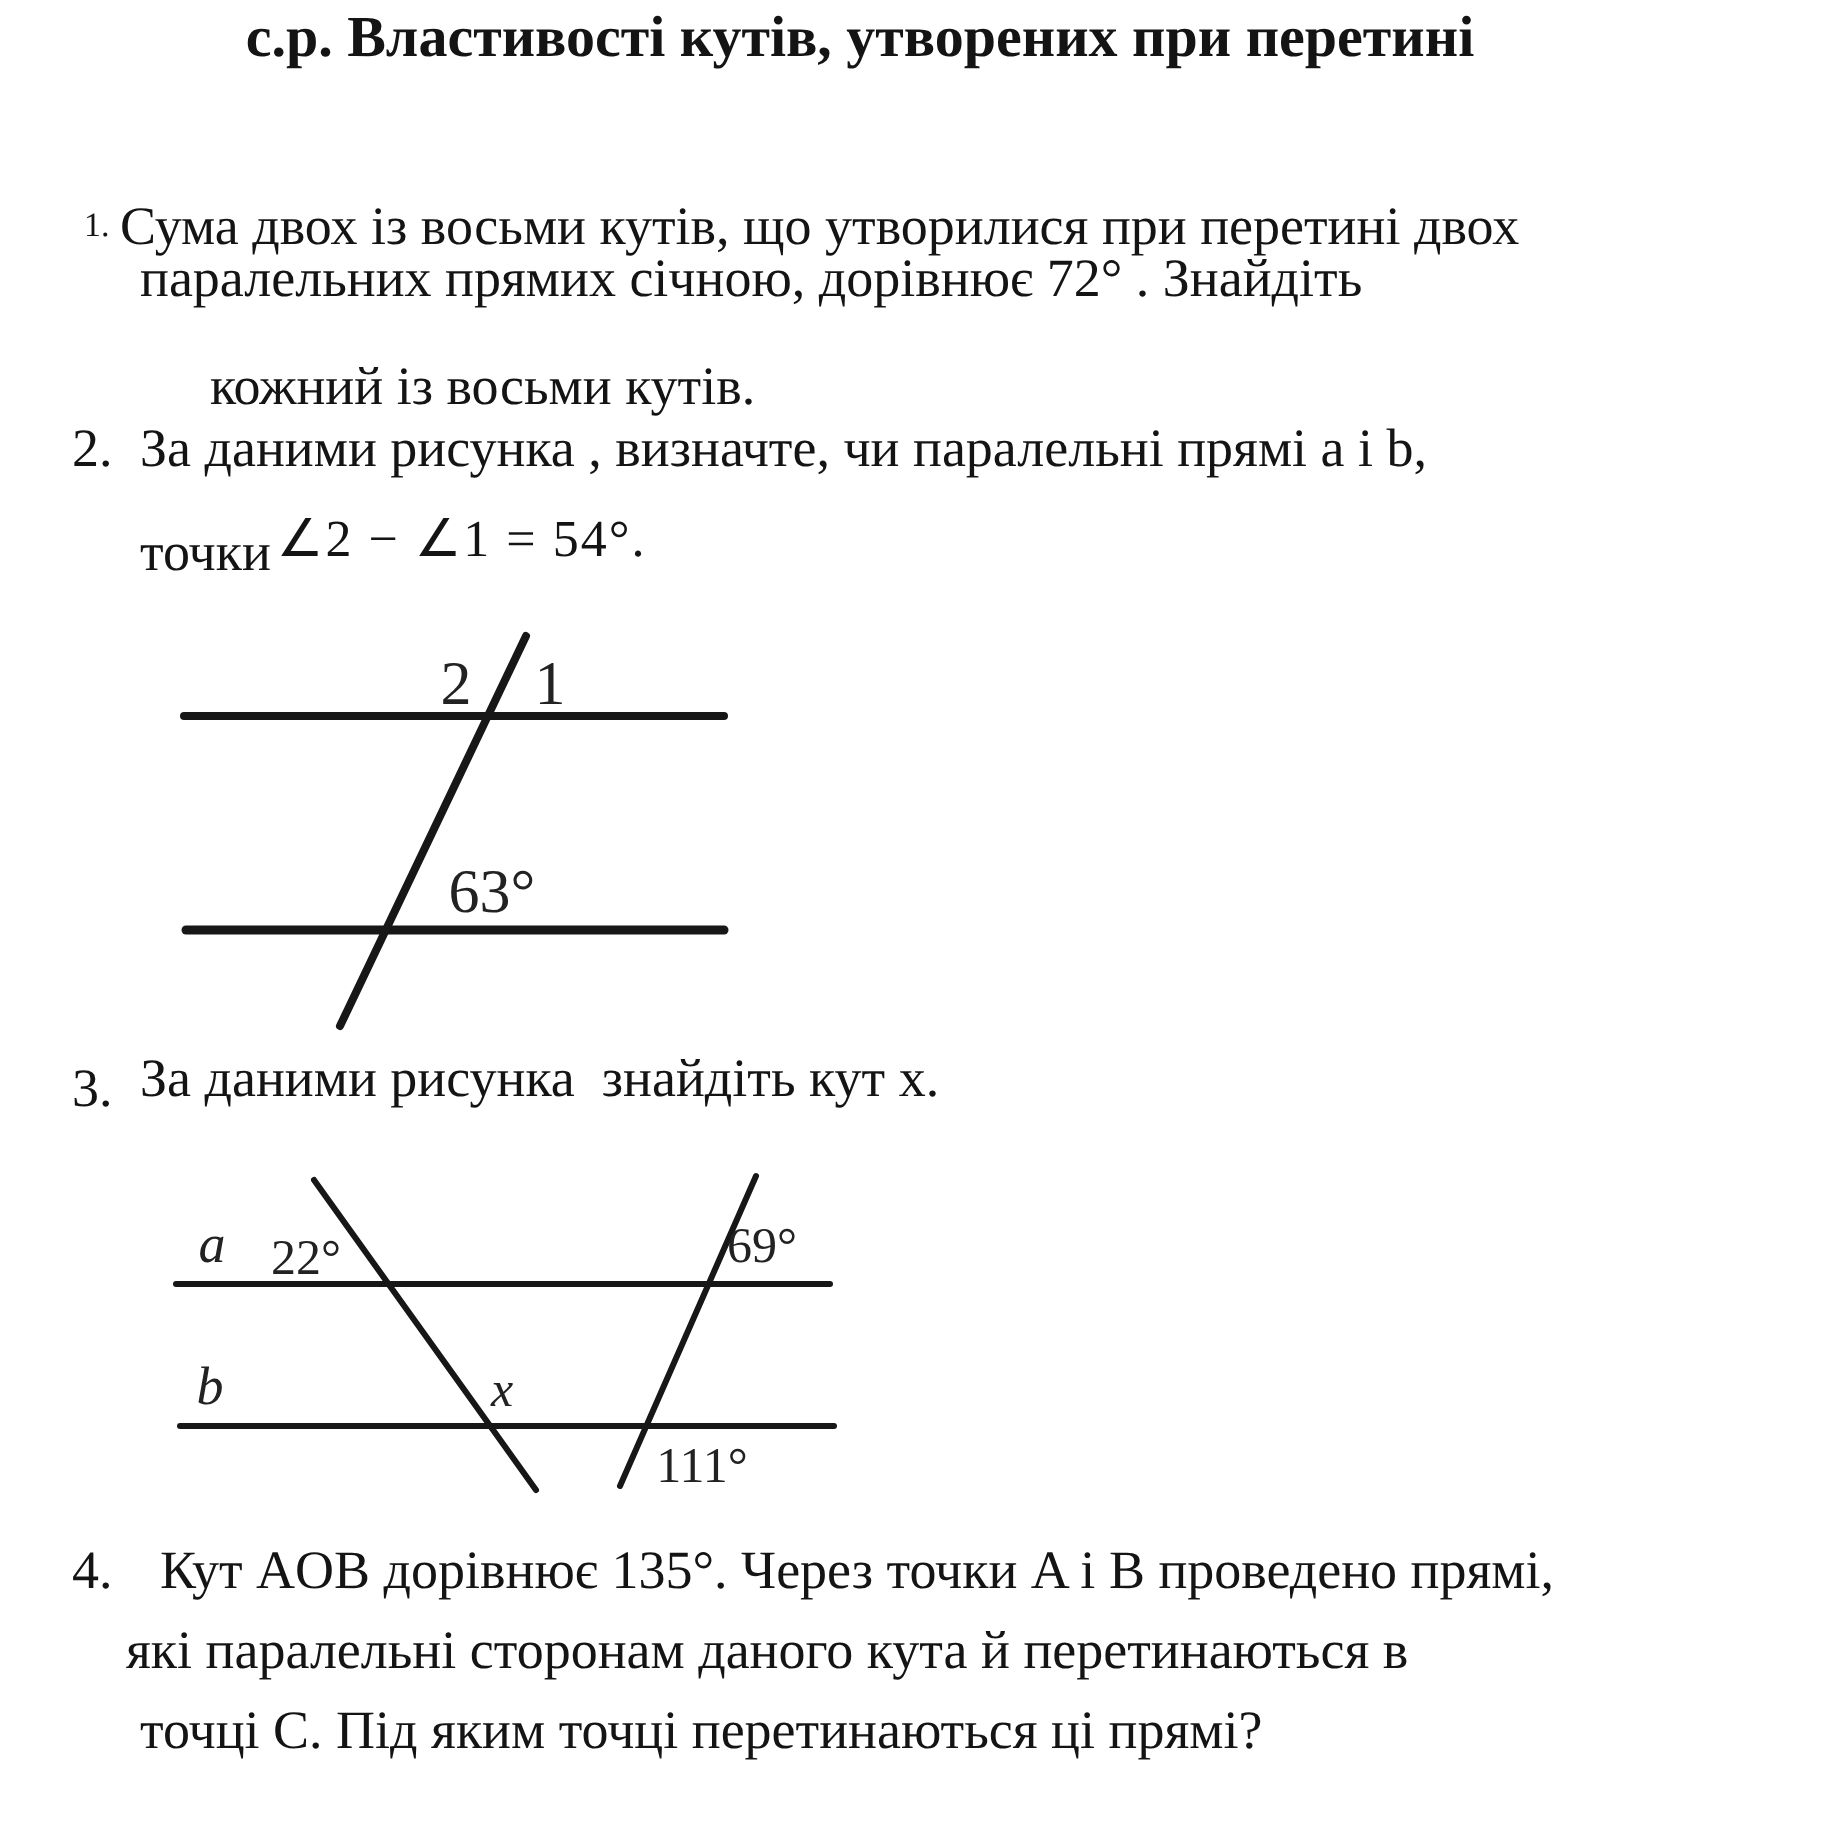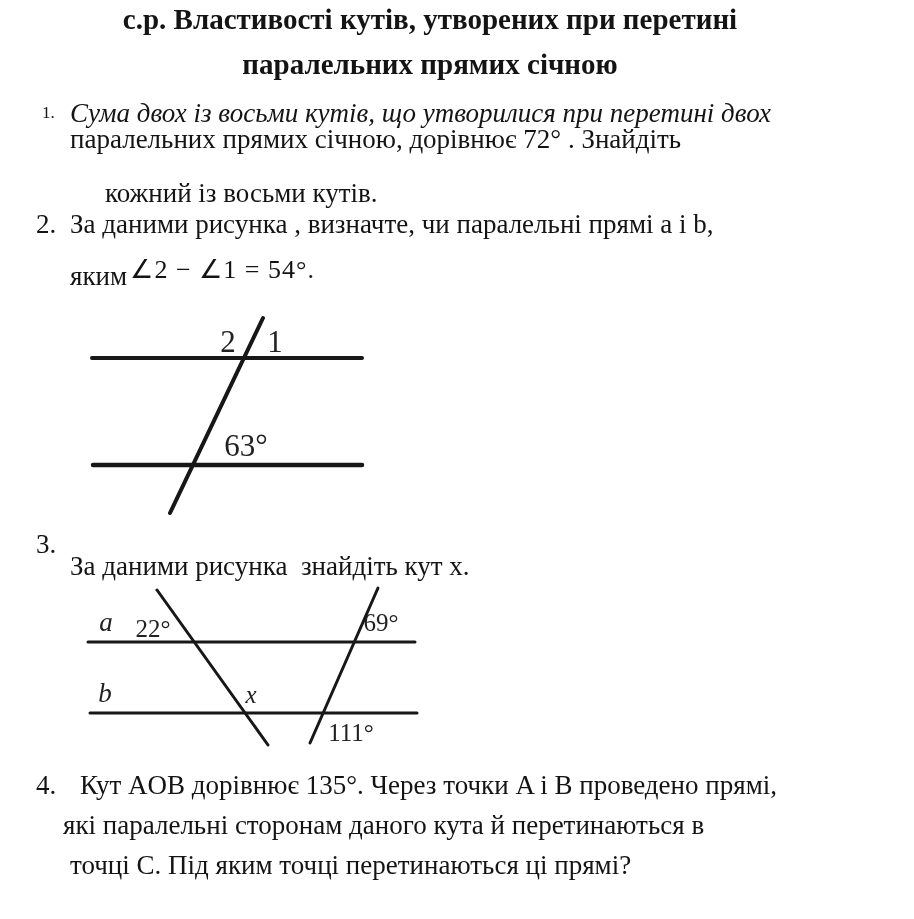--- a/index.html
+++ b/index.html
@@ -51,42 +51,41 @@
     font-family: "Liberation Serif", serif;
   }
   .fig .italic { font-style: italic; }
 </style>
 </head>
 <body>
 
 <div class="page">
 
   <div class="title-line" style="top:5px;">с.р. Властивості кутів, утворених при перетині</div>
-  <div class="title-line" style="top:50px;">паралельних прямих січною</div>
 
   <div class="pnum pnum-small" style="left:42px; top:104px;">1.</div>
-  <div class="pline" style="left:70px; top:100px;font-style:italic;">Сума двох із восьми кутів, що утворилися при перетині двох</div>
+  <div class="pline" style="left:60px; top:100px;">Сума двох із восьми кутів, що утворилися при перетині двох</div>
   <div class="pline" style="left:70px; top:126px;">паралельних прямих січною, дорівнює 72° . Знайдіть</div>
   <div class="pline" style="left:70px; top:180px;margin-left:35px;">кожний із восьми кутів.</div>
 
   <div class="pnum" style="left:36px; top:211px;">2.</div>
   <div class="pline" style="left:70px; top:211px;">За даними рисунка , визначте, чи паралельні прямі a і b,</div>
-  <div class="pline" style="left:70px; top:263px;"><span>яким</span><span class="formula">∠2 − ∠1 = 54°.</span></div>
+  <div class="pline" style="left:70px; top:263px;"><span>точки</span><span class="formula">∠2 − ∠1 = 54°.</span></div>
 
   <svg class="fig" style="left:85px; top:310px;" width="390" height="215" viewBox="85 310 390 215">
     <line x1="92" y1="358" x2="362" y2="358" stroke-width="4"></line>
     <line x1="93" y1="465" x2="362" y2="465" stroke-width="4.5"></line>
     <line x1="263" y1="318" x2="170" y2="513" stroke-width="4"></line>
     <text x="228" y="352" font-size="31" text-anchor="middle">2</text>
     <text x="275" y="352" font-size="31" text-anchor="middle">1</text>
     <text x="246" y="456" font-size="31" text-anchor="middle">63°</text>
   </svg>
 
   <div class="pnum" style="left:36px; top:531px;">3.</div>
-  <div class="pline" style="left:70px; top:553px;">За даними рисунка  знайдіть кут x.</div>
+  <div class="pline" style="left:70px; top:526px;">За даними рисунка  знайдіть кут x.</div>
 
   <svg class="fig" style="left:85px; top:582px;" width="340" height="172" viewBox="85 582 340 172">
     <line x1="88" y1="642" x2="415" y2="642" stroke-width="3"></line>
     <line x1="90" y1="713" x2="417" y2="713" stroke-width="3"></line>
     <line x1="157" y1="590" x2="268" y2="745" stroke-width="3"></line>
     <line x1="378" y1="588" x2="310" y2="743" stroke-width="3"></line>
     <text x="106" y="631" font-size="27" text-anchor="middle" class="italic">a</text>
     <text x="153" y="637" font-size="25" text-anchor="middle">22°</text>
     <text x="381" y="631" font-size="25" text-anchor="middle">69°</text>
     <text x="105" y="702" font-size="27" text-anchor="middle" class="italic">b</text>

